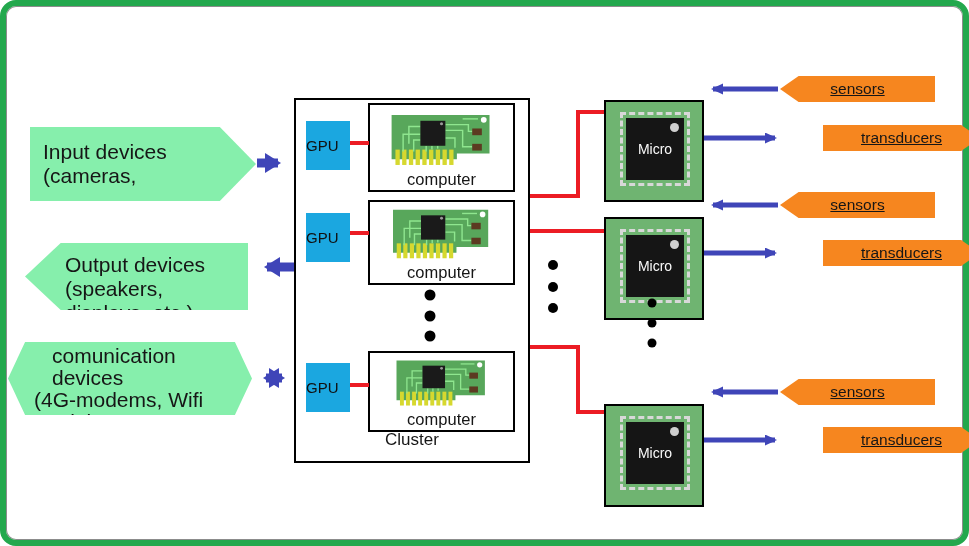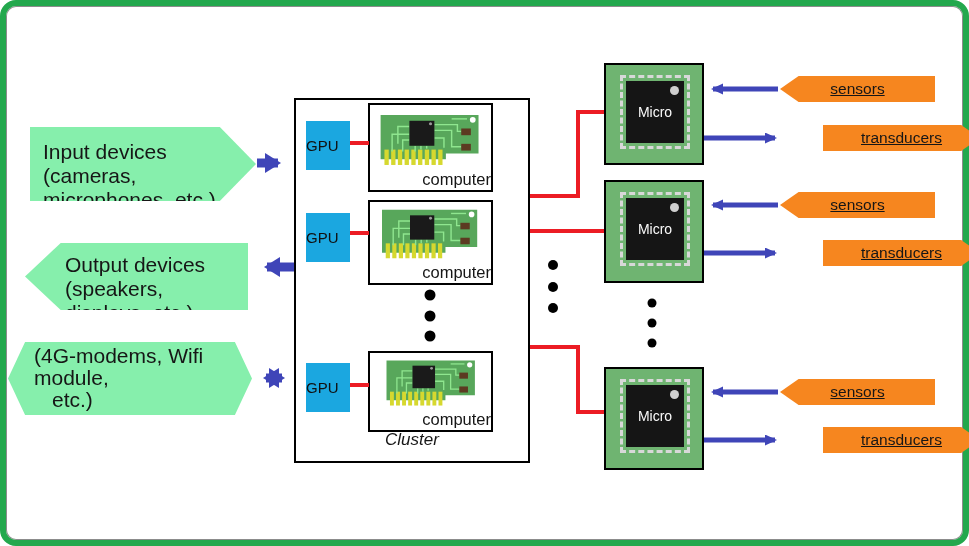--- a/index.html
+++ b/index.html
@@ -12,35 +12,35 @@
   .io-input{left:30px;top:127px;width:226px;height:74px;padding:13px 0 0 13px;box-sizing:border-box;
             clip-path:polygon(0 0,84% 0,100% 50%,84% 100%,0 100%);}
   .io-output{left:25px;top:243px;width:223px;height:67px;padding:10px 0 0 40px;box-sizing:border-box;
              clip-path:polygon(16% 0,100% 0,100% 100%,16% 100%,0 50%);}
   .io-comm{left:8px;top:342px;width:244px;height:73px;padding:3px 0 0 26px;box-sizing:border-box;line-height:22px;
            clip-path:polygon(7% 0,93% 0,100% 50%,93% 100%,7% 100%,0 50%);}
   .io-comm .indent{display:block;padding-left:18px;}
   .io-line{display:block;}
   
   .cluster{left:294px;top:98px;width:236px;height:365px;border:2px solid #000;box-sizing:border-box;}
-  .cluster-label{position:absolute;left:0;bottom:11px;width:100%;text-align:center;font-size:17px;color:#161616;font-style:italic;}
+  .cluster-label{position:absolute;left:0;bottom:11px;width:100%;text-align:center;font-size:17px;color:#161616;}
   .gpu{position:absolute;width:44px;height:49px;background:#1BA7E0;color:#101010;
        display:flex;align-items:center;justify-content:flex-start;font-size:15px;}
   .gpu1{left:306px;top:121px;}
   .gpu2{left:306px;top:213px;}
   .gpu3{left:306px;top:363px;}
-  .computer{position:absolute;width:125px;background:#fff;border:2px solid #000;box-sizing:border-box;
-            display:flex;flex-direction:column;align-items:flex-end;justify-content:flex-end;overflow:hidden;}
+  .computer{position:absolute;width:147px;background:#fff;border:2px solid #000;box-sizing:border-box;
+            display:flex;flex-direction:column;align-items:center;justify-content:flex-end;overflow:hidden;}
   .computer1{left:368px;top:103px;height:89px;}
   .computer2{left:368px;top:200px;height:85px;}
   .computer3{left:368px;top:351px;height:81px;}
   .computer svg{display:block;margin-top:2px;}
   .computer-label{font-size:16.5px;color:#161616;line-height:20px;padding-bottom:1px;}
   
-  .micro{position:absolute;width:100px;height:102px;background:#6FB471;border:2px solid #000;box-sizing:border-box;}
+  .micro{position:absolute;width:100px;height:102px;background:#6FB471;border:2px solid #000;box-sizing:border-box;margin-top:37px;}
   .micro1{left:604px;top:63px;}
   .micro2{left:604px;top:180px;height:103px;}
   .micro3{left:604px;top:367px;height:103px;}
   .chip{position:absolute;left:20px;top:16px;width:58px;height:62px;background:#151515;
         outline:3px dashed #d8d8d8;outline-offset:3px;
         display:flex;align-items:center;justify-content:center;}
   .chip-label{color:#fafafa;font-size:14px;}
   .chip-dot{position:absolute;right:5px;top:5px;width:9px;height:9px;border-radius:50%;background:#cfcfcf;}
   
   .tag{position:absolute;background:#F6861F;color:#161616;font-size:15.5px;
@@ -51,27 +51,27 @@
   .t1{left:783px;top:125px;} .t2{left:783px;top:240px;} .t3{left:783px;top:427px;}
   .overlay{position:absolute;left:0;top:0;pointer-events:none;}
 </style>
 </head>
 <body>
 
 <div class="frame"></div>
 
 <div class="shape-orange io-input">
   <span class="io-line">Input devices (cameras,</span>
-  <span class="io-line">microphones, etc.)</span>
 </div>
 <div class="shape-orange io-output">
   <span class="io-line">Output devices</span>
   <span class="io-line">(speakers, displays, etc.)</span>
 </div>
 <div class="shape-orange io-comm">
+  <span class="io-line indent">comunication devices</span>
   <span class="io-line">(4G-modems, Wifi module,</span>
   <span class="io-line indent">etc.)</span>
 </div>
 
 <div class="abs cluster">
   <div class="cluster-label">Cluster</div>
 </div>
 <div class="gpu gpu1">
     <span>GPU</span>
   </div>

